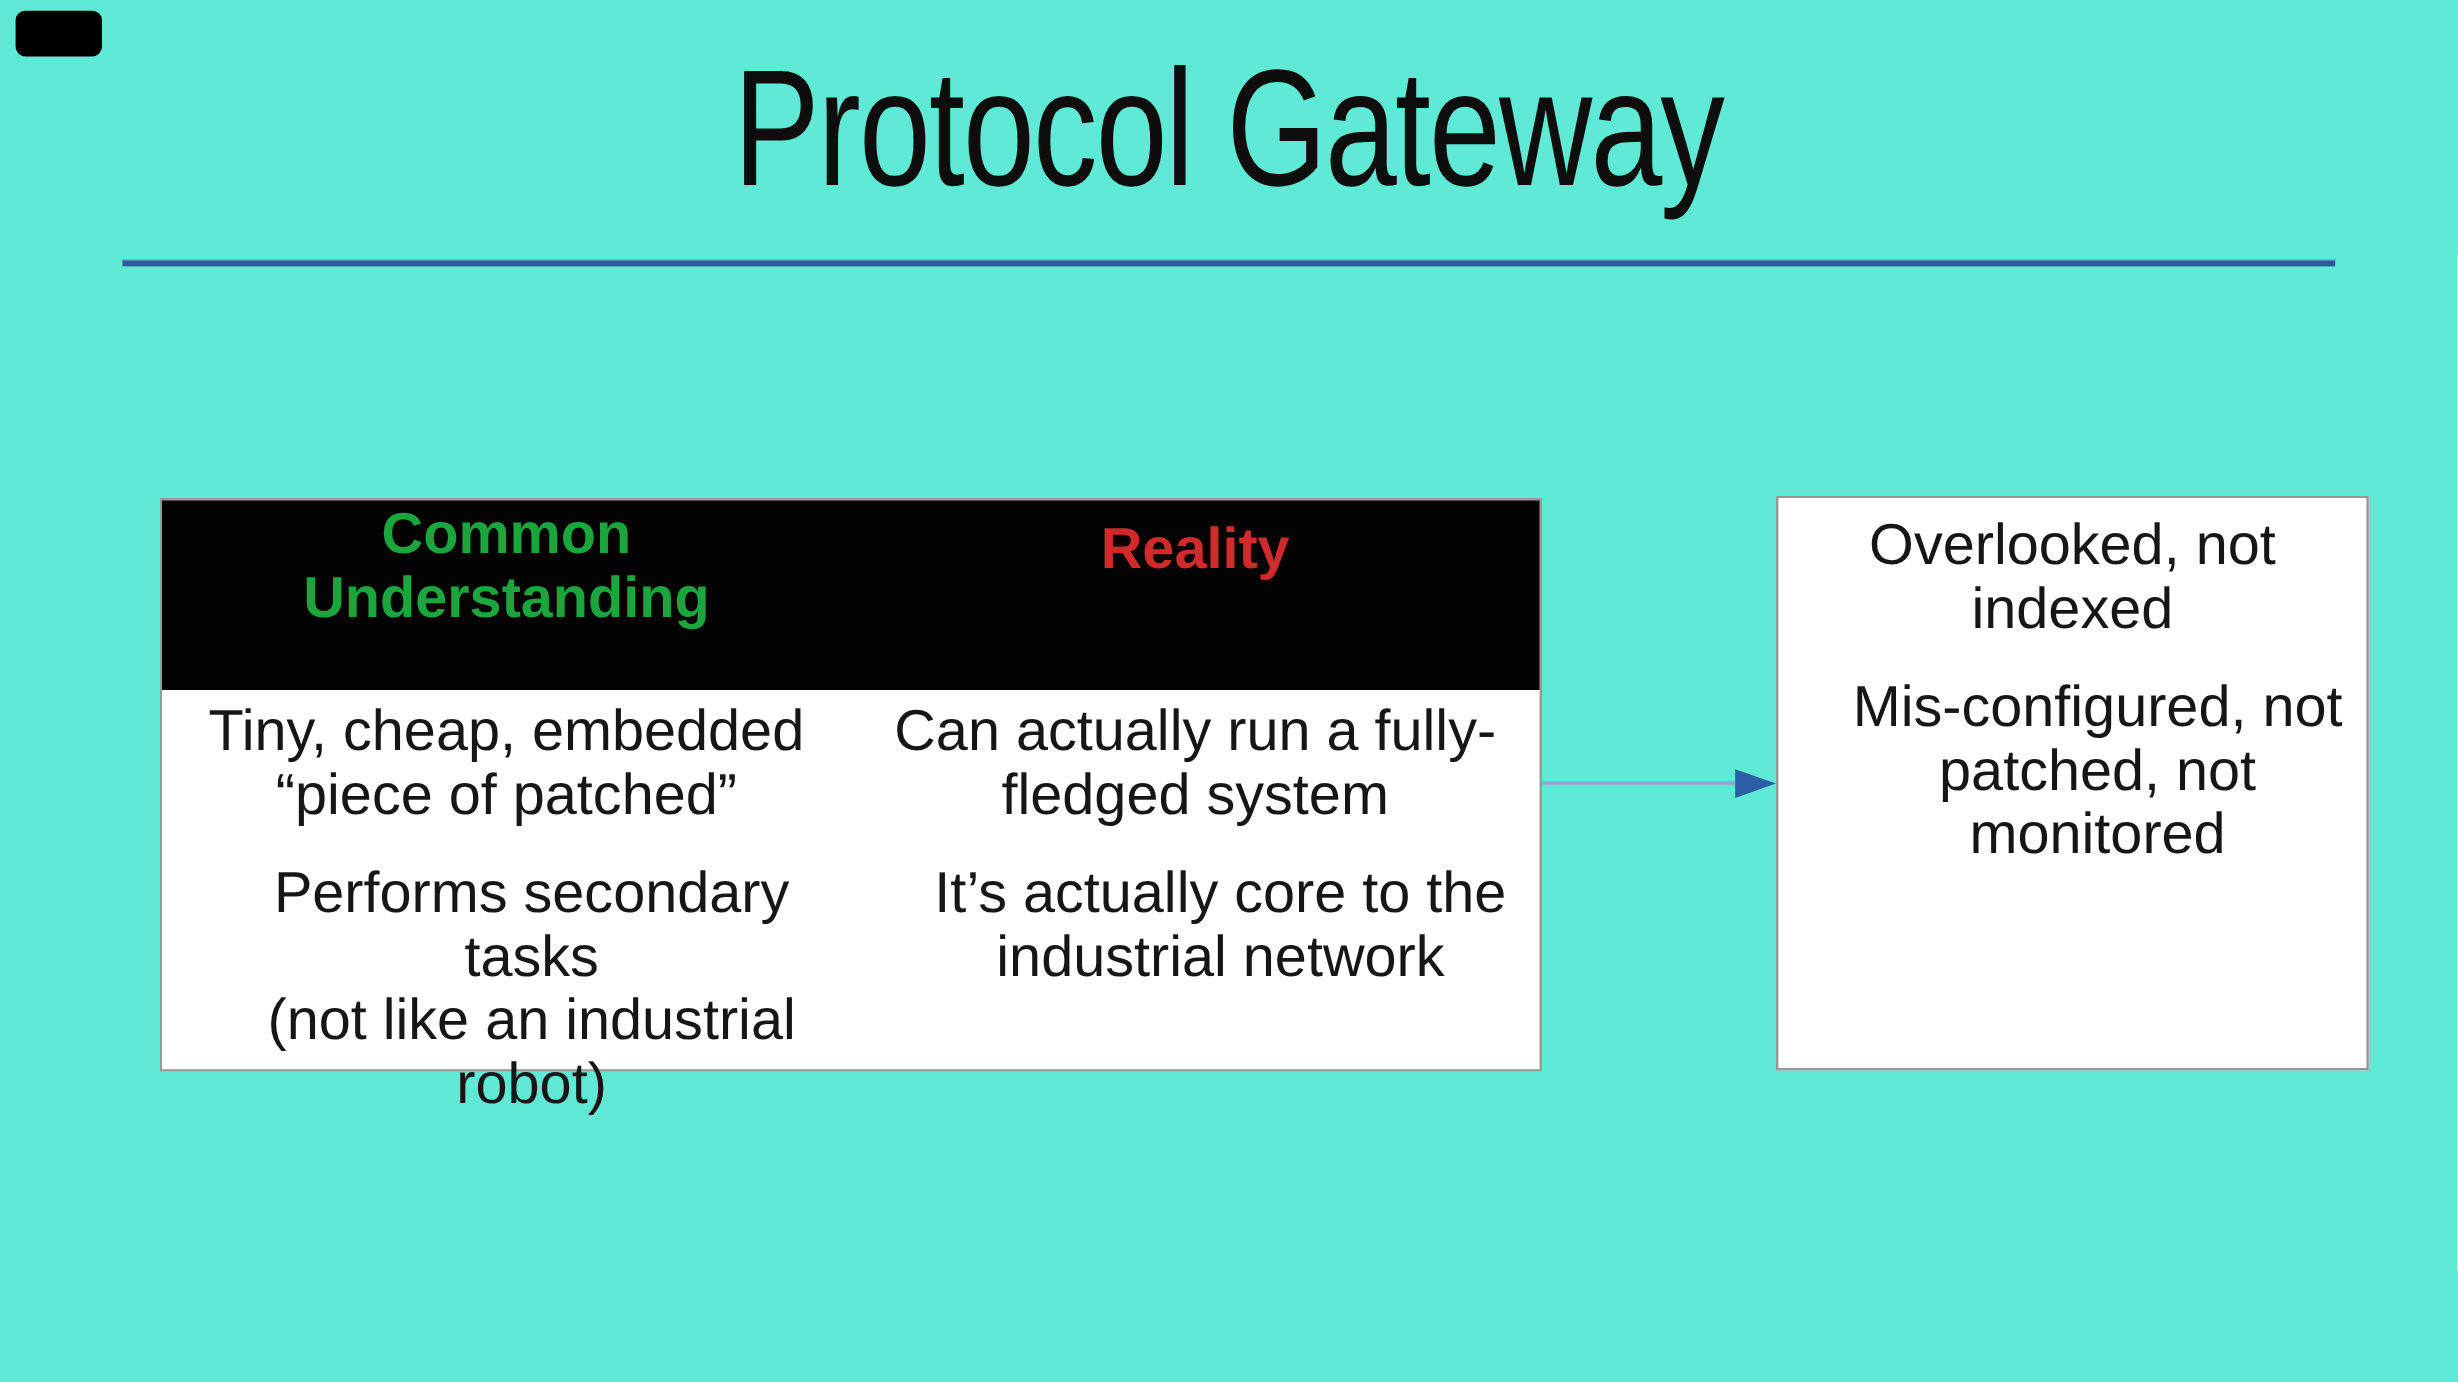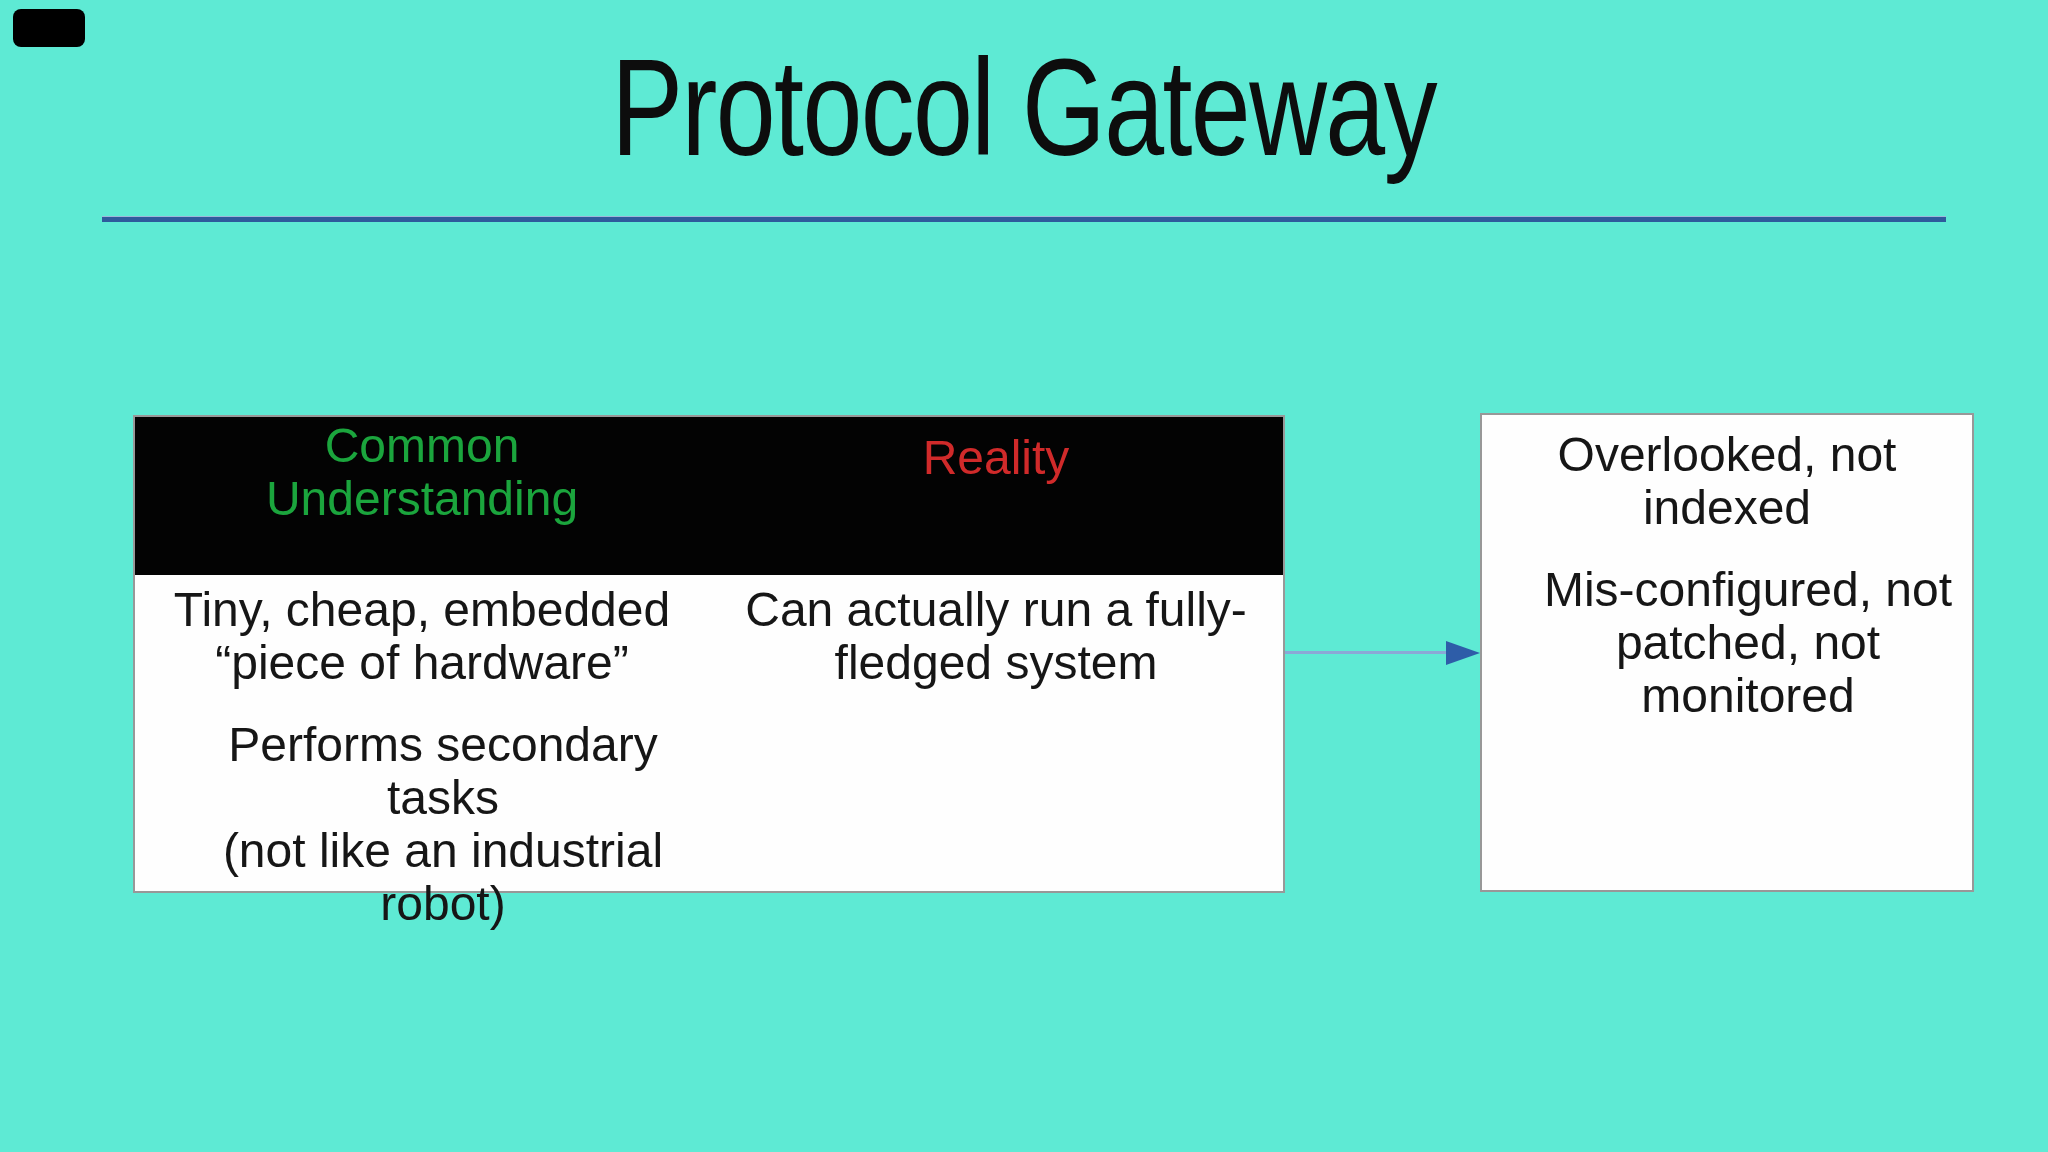--- a/index.html
+++ b/index.html
@@ -16,21 +16,21 @@
   .title-rule{position:absolute;left:102px;top:216px;width:1844px;height:5px;background:#2e5b9c;border-top:1px solid #9db7da;}
 
   .panel{position:absolute;background:#fefefe;border:2px solid #989898;box-sizing:border-box;}
   .cmp-table{left:133px;top:415px;width:1152px;height:478px;}
   .cons-box{left:1480px;top:413px;width:494px;height:479px;}
 
   .hdr{background:#030303;display:flex;align-items:flex-start;}
   .cmp-table .hdr{height:158px;}
   .cons-box .hdr{height:155px;}
   .th{
-    flex:1;text-align:center;font-weight:normal;font-size:48px;line-height:53px;
+    flex:1;text-align:center;font-weight:bold;font-size:48px;line-height:53px;
     padding-top:2px;white-space:pre-line;letter-spacing:0px;
   }
   .body{display:flex;}
   .col{flex:1;text-align:center;padding-top:8px;}
   .cons-box .col{padding-top:13px;}
   .col p{
     margin:0;font-size:48px;line-height:53px;white-space:pre-line;color:#161616;
   }
   .col p + p{margin-top:29px;padding-left:42px;}
 
@@ -53,28 +53,30 @@
 
   <div class="panel cmp-table">
     <div class="hdr">
       <div class="th" style="color: rgb(27, 165, 61);">Common
 Understanding</div>
       <div class="th" style="color: rgb(208, 42, 42); margin-top: 12px;">Reality</div>
     </div>
     <div class="body">
       <div class="col">
         <p>Tiny, cheap, embedded
-“piece of hardware”</p>
+“piece of patched”</p>
         <p>Performs secondary tasks
 (not like an industrial
 robot)</p>
       </div>
       <div class="col">
         <p>Can actually run a fully-
 fledged system</p>
+        <p>It’s actually core to the
+industrial network</p>
       </div>
     </div>
   </div>
 
   <div class="arrow-line"></div>
   <div class="arrow-head"></div>
 
   <div class="panel cons-box">
     <div class="body">
       <div class="col">

